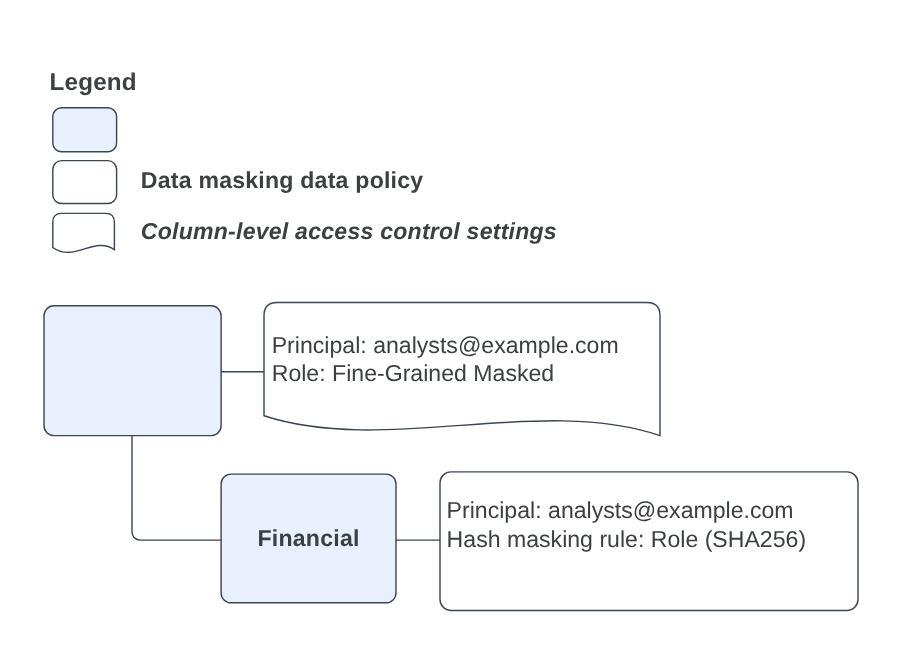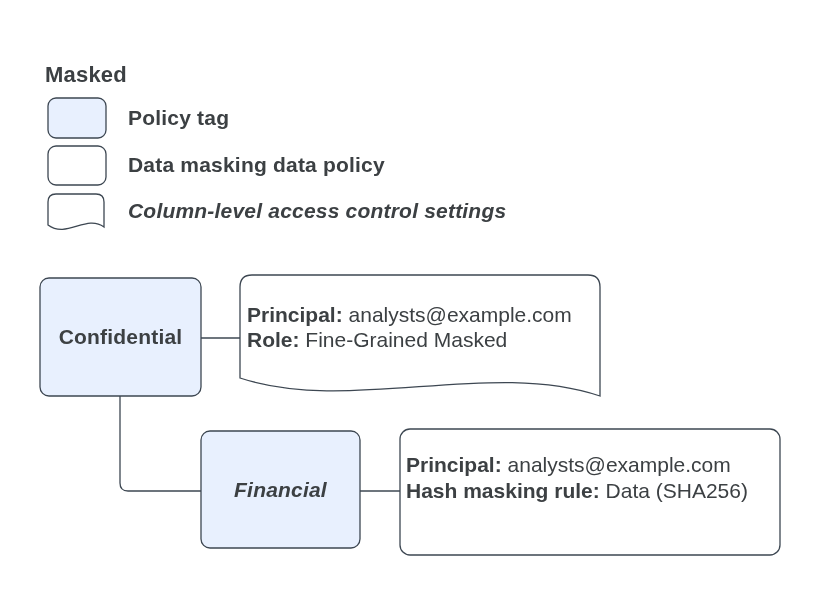--- a/index.html
+++ b/index.html
@@ -17,25 +17,25 @@
   .legend-title { left:45px; top:62px; font-size:22px; font-weight:700; letter-spacing:0.2px; }
   .legend-label { left:128px; font-size:21px; font-weight:700; letter-spacing:0.2px; line-height:24px; }
   .legend-label.l1 { top:106px; }
   .legend-label.l2 { top:153px; }
   .legend-label.l3 { top:199px;font-style:italic; }
   .node-label {
     position:absolute; display:flex; align-items:center; justify-content:center;
     font-size:21px; font-weight:700; letter-spacing:0.2px;
   }
   .node-label.confidential { left:40px; top:278px; width:161px; height:118px; }
-  .node-label.financial { left:201px; top:431px; width:159px; height:117px;font-style:italic; }
+  .node-label.financial { left:201px; top:431px; width:159px; height:117px; }
   .card-text { position:absolute; font-size:21px; }
   .card-text.access { left:247px; top:302px; line-height:25px; }
   .card-text.masking { left:406px; top:452px; line-height:26px; }
-  .card-text .b { font-weight:700; }
+  .card-text .b { font-weight:400; }
   .card-line { white-space:nowrap; }
 </style>
 </head>
 <body>
 
 <div class="canvas">
 
   <svg class="layer" width="820" height="598" viewBox="0 0 820 598">
 
     <path class="conn" d="M201,338 L240,338"></path>
@@ -47,28 +47,24 @@
     <path class="plain-fill" d="M48,202 Q48,194 56,194 L96,194 Q104,194 104,202 L104,227 C86,214 67,239 48,225 Z"></path>
 
     <path class="plain-fill" d="M240,287 Q240,275 252,275 L588,275 Q600,275 600,287 L600,396 C490,359 350,414 240,378 Z"></path>
 
     <rect class="node-fill" x="40" y="278" width="161" height="118" rx="9"></rect>
     <rect class="node-fill" x="201" y="431" width="159" height="117" rx="9"></rect>
 
     <rect class="plain-fill" x="400" y="429" width="380" height="126" rx="10"></rect>
   </svg>
 
-  <div class="txt legend-title">Masked</div>
-  <div class="txt legend-label l1">Policy tag</div>
+  <div class="txt legend-title">Legend</div>
   <div class="txt legend-label l2">Data masking data policy</div>
   <div class="txt legend-label l3">Column-level access control settings</div>
 
-  <div class="node-label confidential">
-    <span>Confidential</span>
-  </div>
   <div class="node-label financial">
     <span>Financial</span>
   </div>
 
   <div class="card-text access">
     <div class="card-line">
       <span class="b">Principal:</span>
       <span>analysts@example.com</span>
     </div>
     <div class="card-line">
@@ -77,17 +73,17 @@
     </div>
   </div>
 
   <div class="card-text masking">
     <div class="card-line">
       <span class="b">Principal:</span>
       <span>analysts@example.com</span>
     </div>
     <div class="card-line">
       <span class="b">Hash masking rule:</span>
-      <span>Data (SHA256)</span>
+      <span>Role (SHA256)</span>
     </div>
   </div>
 
 </div>
 
 </body></html>

